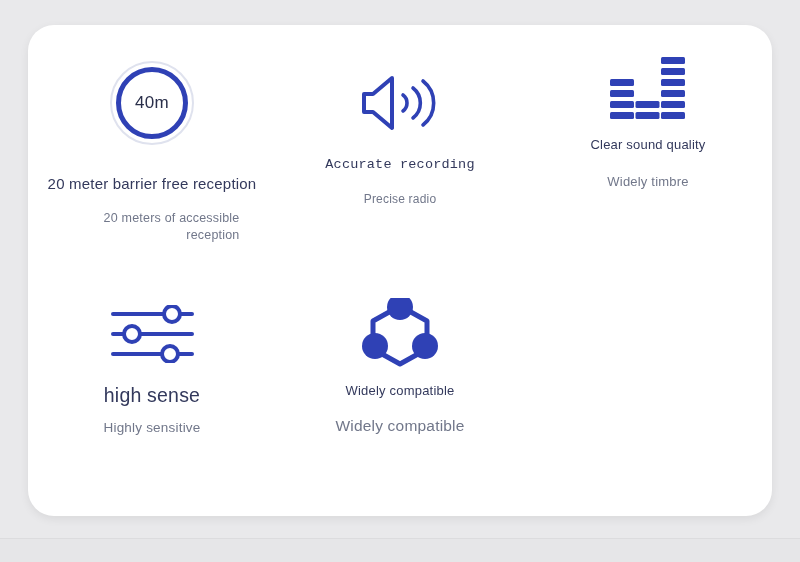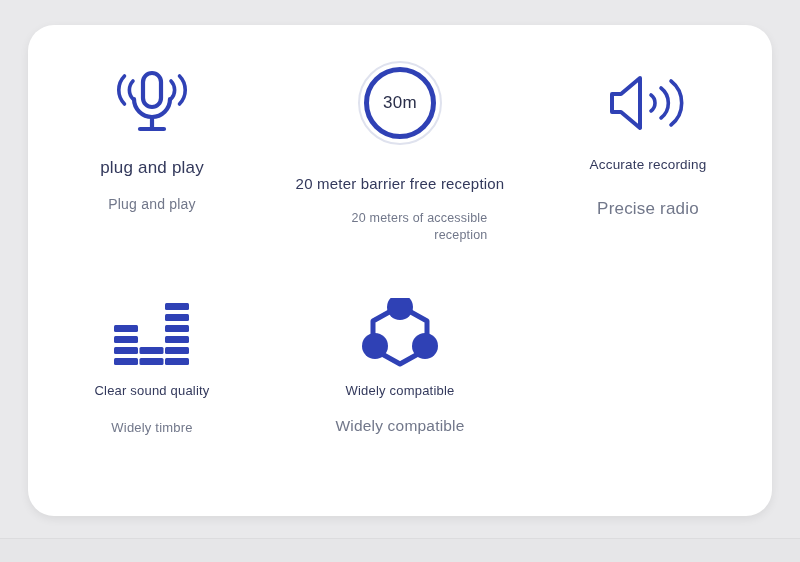--- a/index.html
+++ b/index.html
@@ -69,22 +69,22 @@
     letter-spacing:0.2px;
   }
 
   
   .c1 .label-main{font-size:17px;}
   .c1 .label-sub{font-size:14px;margin-top:17px;}
 
   .c2 .label-main{font-size:15px;margin-top:24px;}
   .c2 .label-sub{font-size:12.5px;margin-top:16px;width:175px;text-align:right;}
 
-  .c3 .label-main{font-size:13.5px;}
-  .c3 .label-sub{font-size:17px;margin-top:24px;}
+  .c3 .label-main{font-size:13.5px;font-family:Liberation Mono, monospace;}
+  .c3 .label-sub{font-size:12px;margin-top:17px;}
 
   .c4 .label-main{font-size:13px;}
   .c4 .label-sub{font-size:13px;margin-top:20px;}
 
   .c5 .label-main{font-size:19.5px;}
   .c5 .label-sub{font-size:13.5px;margin-top:12px;}
 
   .c6 .label-main{font-size:13px;}
   .c6 .label-sub{font-size:15.5px;margin-top:17px;}
 
@@ -106,42 +106,26 @@
   }
 
   svg{display:block;}
 </style>
 </head>
 <body>
 
 <div class="feature-card">
   <div class="grid">
 
-    <div class="cell c1">
-      <div class="icon-wrap">
-        <svg width="80" height="80" viewBox="0 0 80 80" fill="none" stroke="#2f41b5" stroke-width="4.2" stroke-linecap="round">
-          <rect x="31" y="10" width="18" height="34" rx="9"></rect>
-          <path d="M22 36 a18 18 0 0 0 36 0"></path>
-          <line x1="40" y1="54" x2="40" y2="66"></line>
-          <line x1="28" y1="66" x2="52" y2="66"></line>
-          <path d="M21 18 a13 13 0 0 0 0 18" stroke-width="3.6"></path>
-          <path d="M12.5 13 a20 20 0 0 0 0 28" stroke-width="3.6"></path>
-          <path d="M59 18 a13 13 0 0 1 0 18" stroke-width="3.6"></path>
-          <path d="M67.5 13 a20 20 0 0 1 0 28" stroke-width="3.6"></path>
-        </svg>
-      </div>
-      <div class="label-main">plug and play</div>
-      <div class="label-sub">Plug and play</div>
-    </div>
 
     <div class="cell c2">
       <div class="icon-wrap">
         <div class="ring-outer">
           <div class="ring-inner">
-            <span class="ring-text">30m</span>
+            <span class="ring-text">40m</span>
           </div>
         </div>
       </div>
       <div class="label-main">20 meter barrier free reception</div>
       <div class="label-sub">20 meters of accessible reception</div>
     </div>
 
     <div class="cell c3">
       <div class="icon-wrap">
         <svg width="78" height="70" viewBox="0 0 78 70" fill="none" stroke="#2f41b5" stroke-width="4" stroke-linecap="round" stroke-linejoin="round">
@@ -172,20 +156,34 @@
           <rect x="1" y="57" width="24" height="7" rx="1.5"></rect>
 
           <rect x="26.5" y="46" width="24" height="7" rx="1.5"></rect>
           <rect x="26.5" y="57" width="24" height="7" rx="1.5"></rect>
         </svg>
       </div>
       <div class="label-main">Clear sound quality</div>
       <div class="label-sub">Widely timbre</div>
     </div>
 
+    <div class="cell c5 row2">
+      <div class="icon-wrap small">
+        <svg width="84" height="58" viewBox="0 0 84 58" fill="none" stroke="#2f41b5" stroke-width="4" stroke-linecap="round">
+          <line x1="3" y1="9" x2="82" y2="9"></line>
+          <line x1="3" y1="29" x2="82" y2="29"></line>
+          <line x1="3" y1="49" x2="82" y2="49"></line>
+          <circle cx="62" cy="9" r="8" fill="#ffffff"></circle>
+          <circle cx="22" cy="29" r="8" fill="#ffffff"></circle>
+          <circle cx="60" cy="49" r="8" fill="#ffffff"></circle>
+        </svg>
+      </div>
+      <div class="label-main">high sense</div>
+      <div class="label-sub">Highly sensitive</div>
+    </div>
 
     <div class="cell c6 row2">
       <div class="icon-wrap small">
         <svg width="76" height="72" viewBox="0 0 76 72" fill="none">
           <polygon points="38,8 65,23 65,51 38,66 11,51 11,23" stroke="#2f41b5" stroke-width="5" stroke-linejoin="round" fill="none"></polygon>
           <circle cx="38" cy="9" r="13" fill="#2f41b5"></circle>
           <circle cx="13" cy="48" r="13" fill="#2f41b5"></circle>
           <circle cx="63" cy="48" r="13" fill="#2f41b5"></circle>
         </svg>
       </div>

